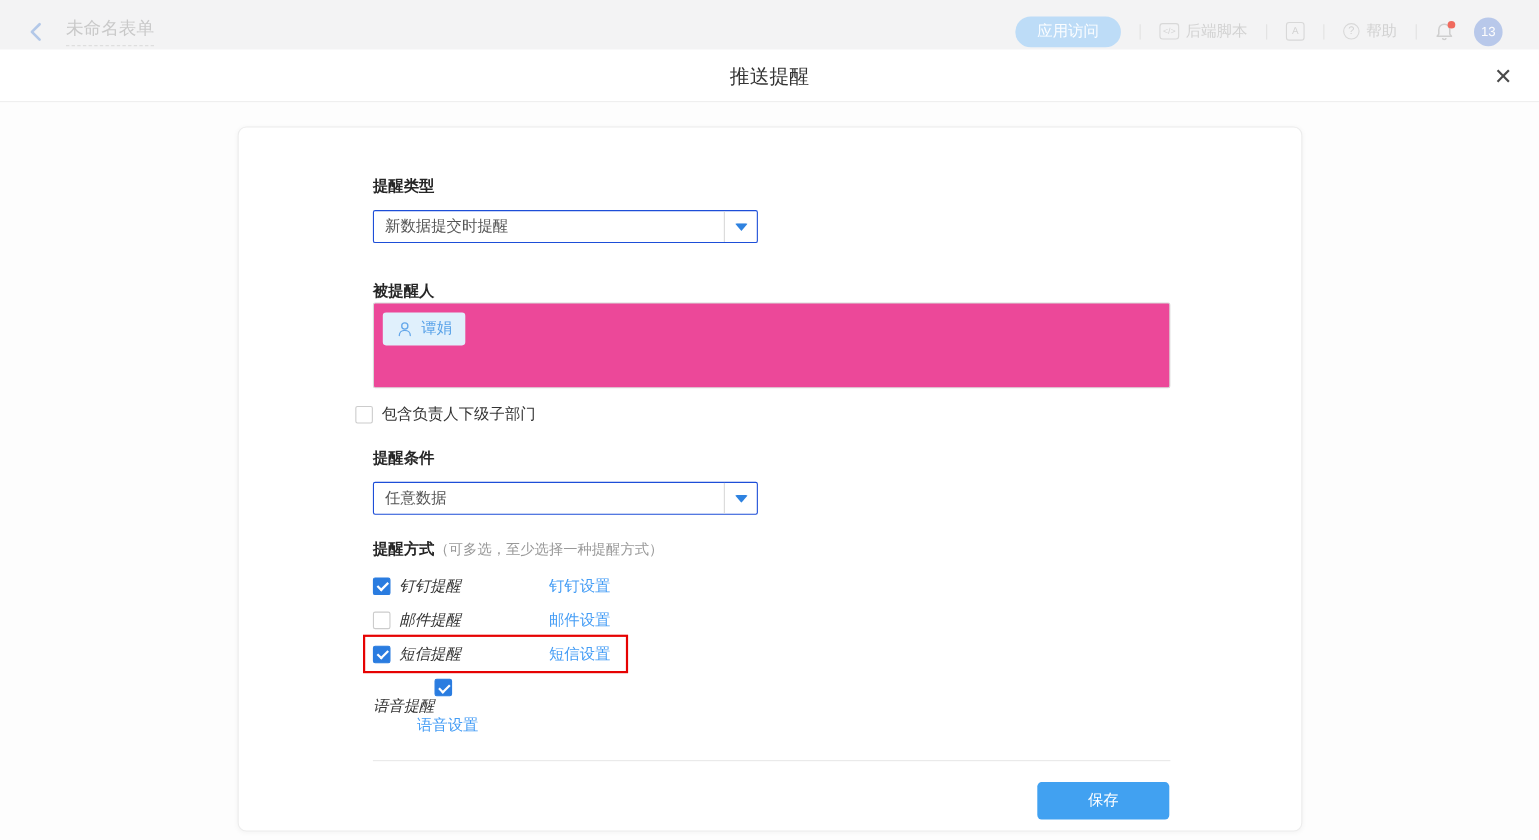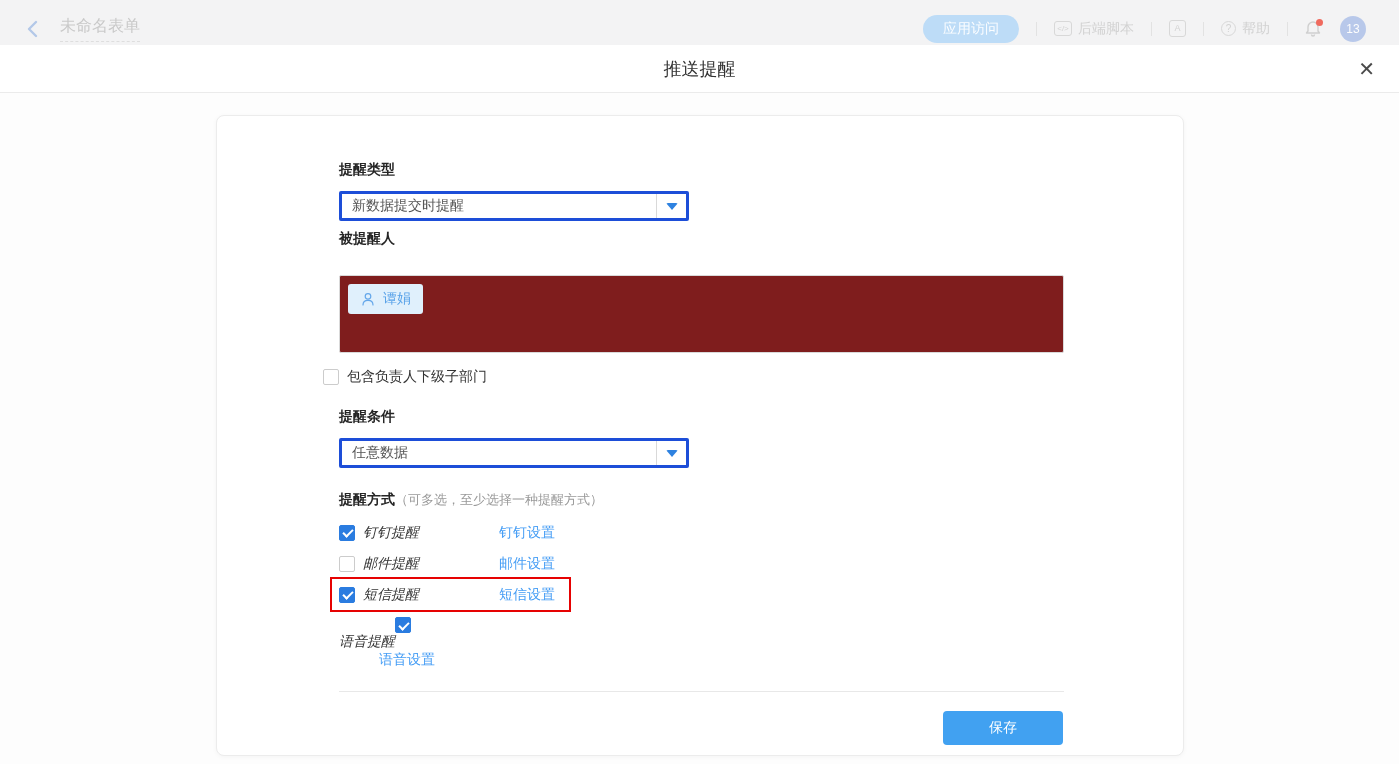--- a/index.html
+++ b/index.html
@@ -35,30 +35,30 @@
   .modal-close { position:absolute; right:24px; top:12px; font-size:20px; color:#4a4a4a; cursor:pointer; }
 
   
   .page { position:absolute; top:93px; left:0; width:100%; height:671px; background:#fdfdfd; }
   .card { position:absolute; left:216px; top:22px; width:968px; height:641px; background:#fff;
     border:1px solid #ececec; border-radius:8px; box-shadow:0 1px 5px rgba(0,0,0,0.04); }
 
   .fld-label { position:absolute; left:122px; font-size:14px; font-weight:700; color:#262626; }
   .fld-note { font-weight:400; color:#999; font-size:13px; }
 
-  .select { position:absolute; left:122px; width:350px; height:30px; border:3px solid #1d4ed8;
+  .select { position:absolute; left:122px; width:350px; height:30px; border:1px solid #1d4ed8;
     border-radius:2px; background:#fff; display:flex; align-items:center; cursor:pointer;justify-content:flex-end; }
   .select-value { flex:1; padding-left:10px; font-size:14px; color:#555; }
   .select-arrow { width:30px; height:100%; border-left:1px solid #d9d9d9;
     display:flex; align-items:center; justify-content:center; }
   .caret-down { width:0; height:0; border-left:6px solid transparent; border-right:6px solid transparent;
     border-top:7px solid #2e82e0; border-radius:2px; }
 
   .people-box { position:absolute; left:122px; top:159px; width:725px; height:78px;
-    border:1px solid #d9d9d9; border-radius:2px; background:#7f1d1d; padding:8px; }
+    border:1px solid #d9d9d9; border-radius:2px; background:#ec4899; padding:8px; }
   .person-tag { display:inline-flex; align-items:center; gap:7px; height:30px; padding:0 12px;
     background:#e0f0fc; border-radius:3px; color:#57a1e8; font-size:14px; cursor:pointer; }
 
   .checkbox { width:16px; height:16px; border:1px solid #ccc; border-radius:2px; background:#fff;
     flex:0 0 16px; position:relative; cursor:pointer; }
   .checkbox.checked { background:#2a7ce0; border-color:#2a7ce0; }
   .checkbox.checked::after { content:""; position:absolute; left:5px; top:1.5px; width:4px; height:8px;
     border:solid #fff; border-width:0 2px 2px 0; transform:rotate(45deg); }
 
   .chk-row { position:absolute; left:106px; display:flex; align-items:center; gap:8px;
@@ -127,21 +127,21 @@
     <div class="card">
 
       <div class="fld-label" style="top:45px;">提醒类型</div>
       <div class="select" style="top:75px;">
         <span class="select-value">新数据提交时提醒</span>
         <span class="select-arrow">
             <span class="caret-down"></span>
           </span>
       </div>
 
-      <div class="fld-label" style="top:114px;text-align:center;">被提醒人</div>
+      <div class="fld-label" style="top:140px;text-align:center;">被提醒人</div>
       <div class="people-box">
         <span class="person-tag">
           <svg width="16" height="16" viewBox="0 0 24 24">
             <circle cx="12" cy="8" r="4.2" fill="none" stroke="#64a7ea" stroke-width="1.8"></circle>
             <path d="M4.5 21 c0-4.4 3.3-7 7.5-7 s7.5 2.6 7.5 7" fill="none" stroke="#64a7ea" stroke-width="1.8" stroke-linecap="round"></path>
           </svg>
           <span>谭娟</span>
         </span>
       </div>
 

